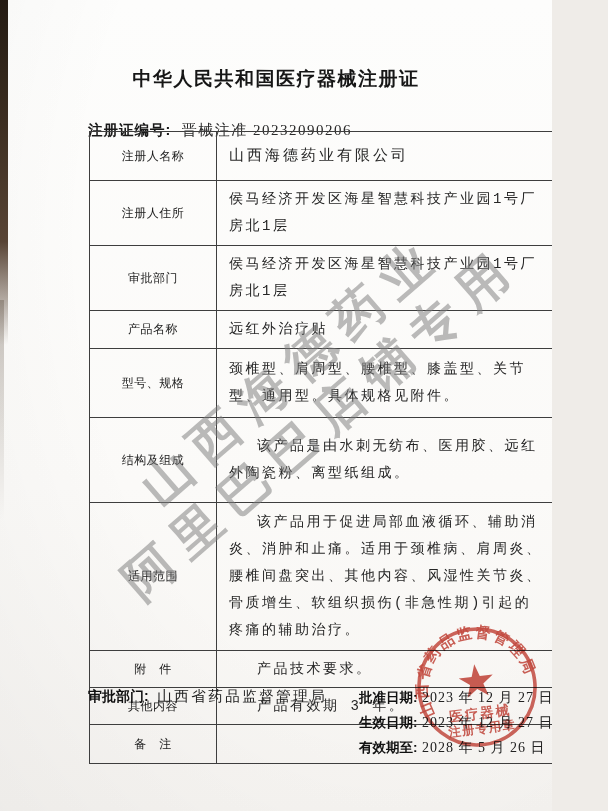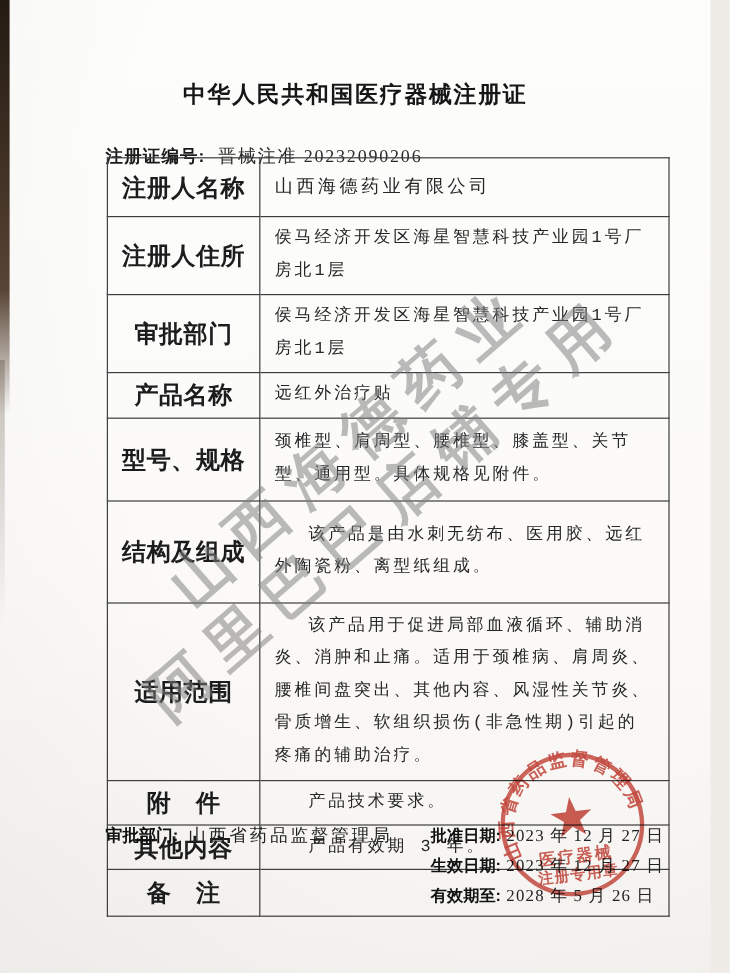--- a/index.html
+++ b/index.html
@@ -8,21 +8,20 @@
     font-family:"Liberation Sans",sans-serif;
     background:#efece8;
     overflow:hidden;
   }
   .page{
     position:relative;width:552px;height:811px;
     background:
       radial-gradient(ellipse at 70% 30%, rgba(255,255,255,0) 55%, rgba(0,0,0,0.035) 100%),
       linear-gradient(180deg,#fdfdfc 0%,#fbfaf8 60%,#f6f4f1 100%);
     overflow:hidden;
-    padding-left:40px;
   }
   
   .edge-strip{
     position:absolute;left:0;top:0;width:8px;height:345px;
     background:linear-gradient(180deg,#241b13 0%,#3c2e21 35%,#584435 70%,rgba(88,68,53,0) 100%);
     border-radius:0 0 3px 0;
   }
   .edge-strip2{
     position:absolute;left:0;top:300px;width:4px;height:220px;
     background:linear-gradient(180deg,rgba(90,75,60,0.35),rgba(90,75,60,0));
@@ -41,21 +40,21 @@
   table.cert{
     position:absolute;left:89px;top:131px;width:469px;
     border-collapse:collapse;table-layout:fixed;
   }
   table.cert td{
     border:1.4px solid #3e3e3e;
     vertical-align:middle;
   }
   td.label-cell{
     width:124px;text-align:center;
-    font-size:20px;font-weight:bold;color:#1c1c1c;letter-spacing:0.5px;
+    font-size:12px;font-weight:normal;color:#1c1c1c;letter-spacing:0.5px;
   }
   td.value-cell{
     padding:3px 10px 3px 12px;
     font-family:Liberation Mono, monospace;
     font-size:14px;color:#262626;letter-spacing:2.5px;line-height:27px;
   }
   tr.row-0 td{height:42px}
   tr.row-0 td.value-cell{font-size:15px;letter-spacing:3px;}
   tr.row-1 td{height:58px}
   tr.row-2 td{height:58px}

